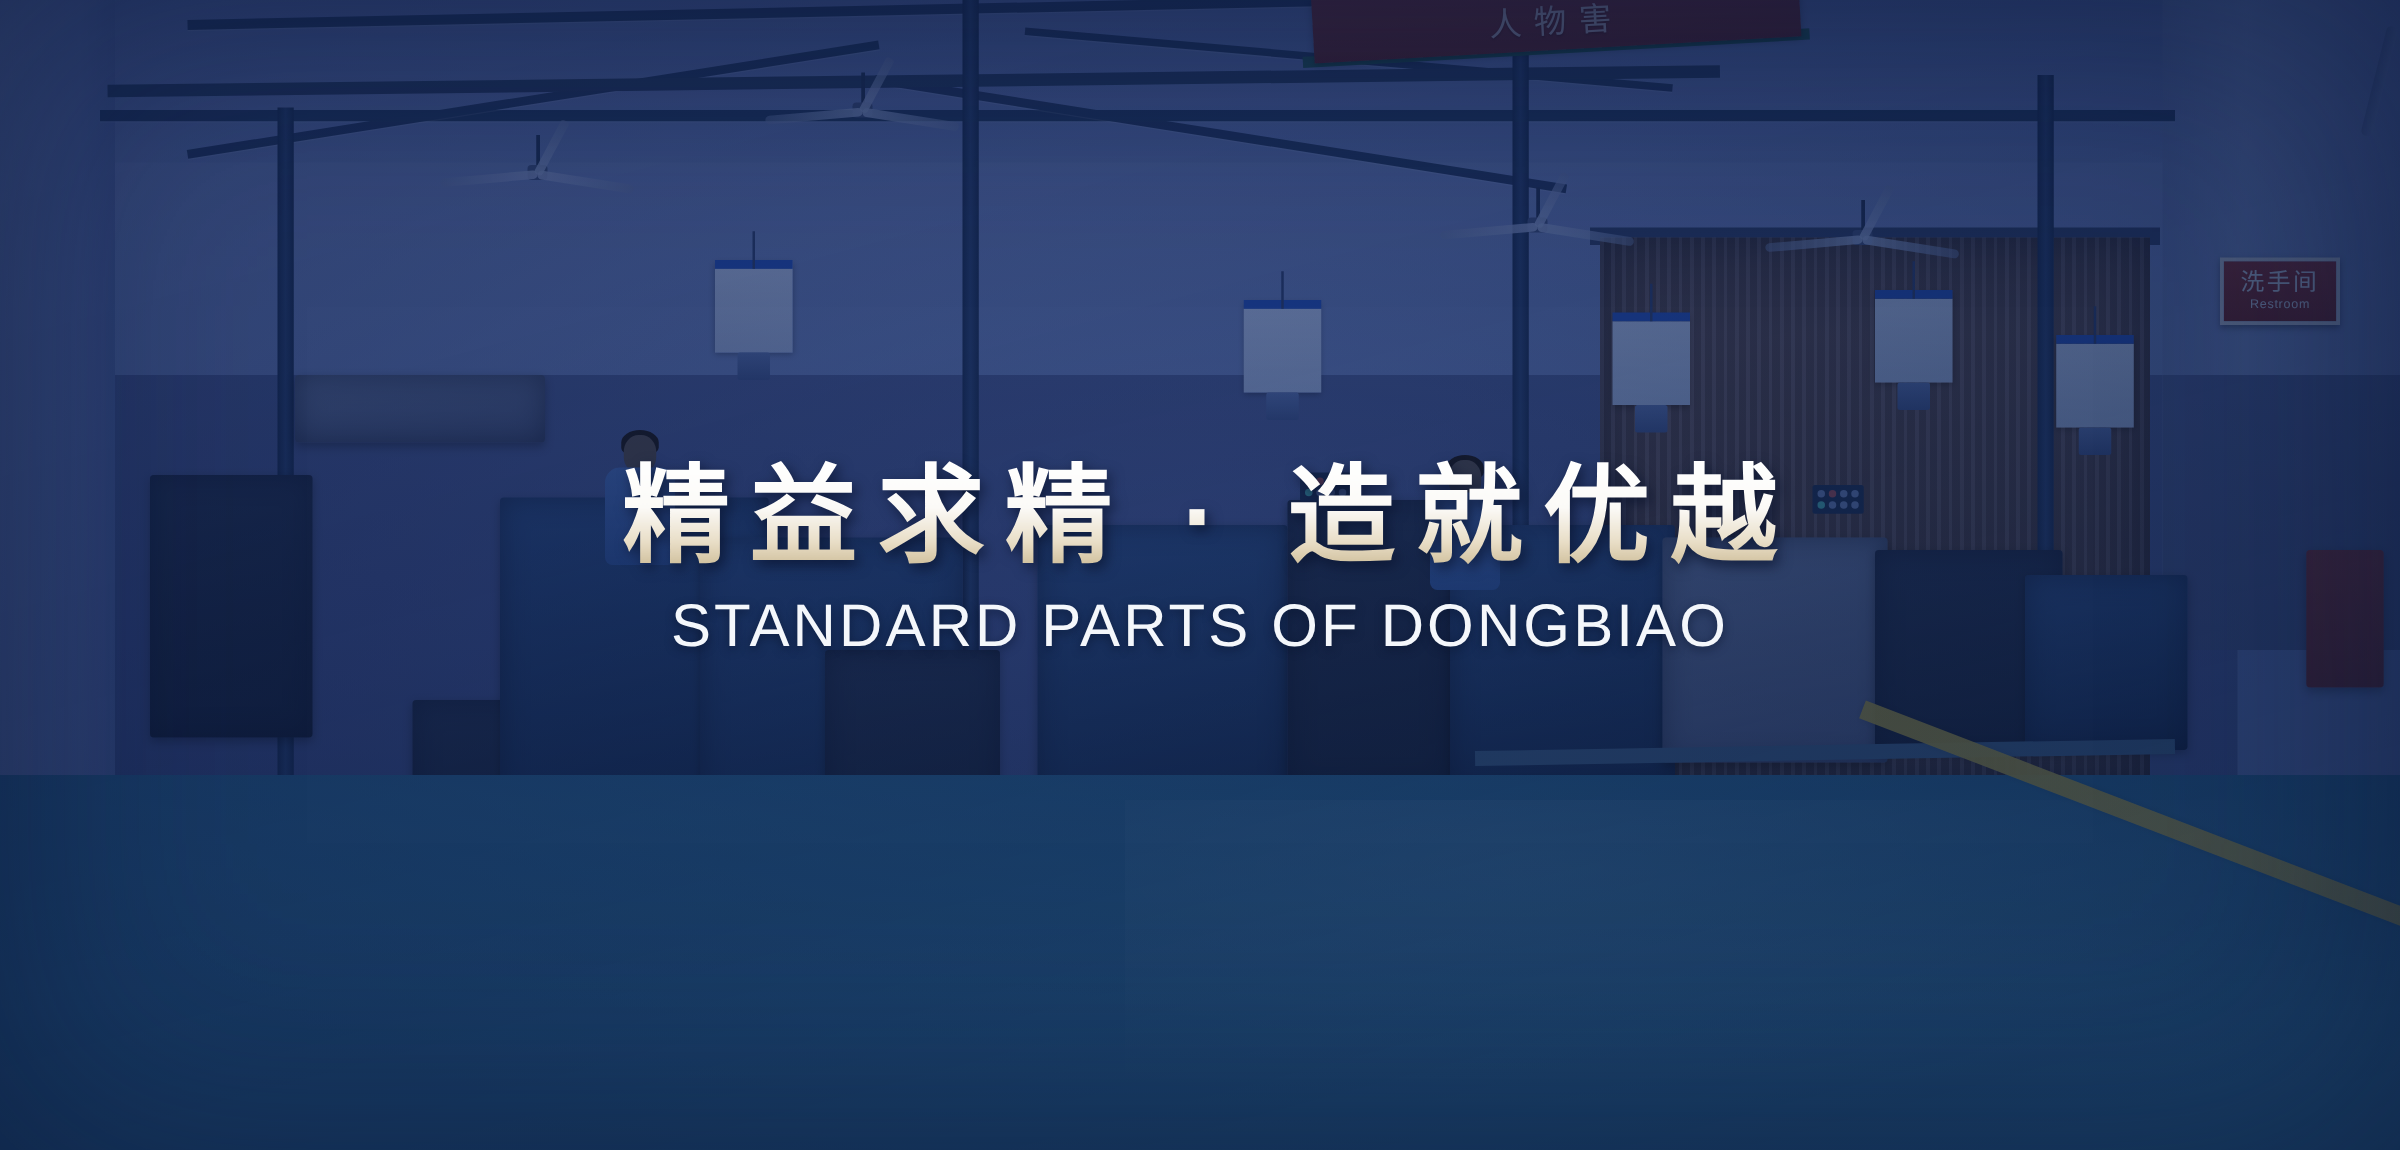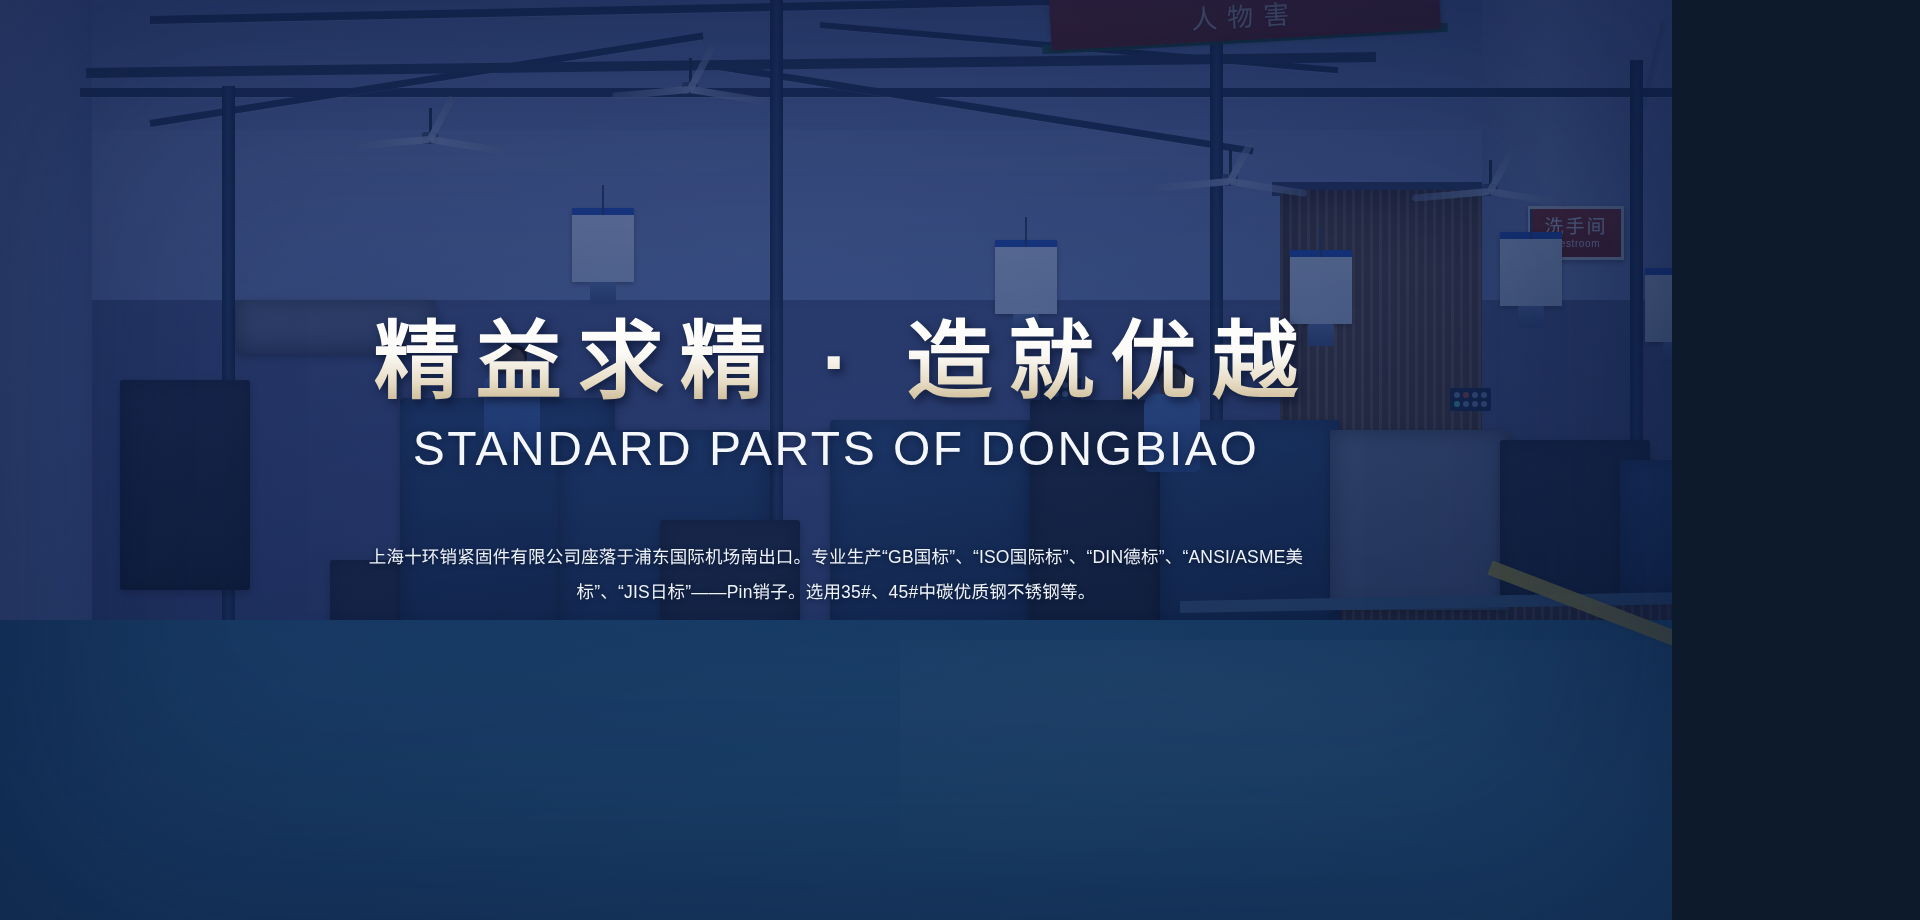--- a/index.html
+++ b/index.html
@@ -1,21 +1,21 @@
 <!DOCTYPE html>
 <html lang="zh-CN"><head>
 <meta charset="utf-8">
 <title>Dongbiao Hero Banner</title>
 <style>
   html,body{margin:0;padding:0;background:#0d1a2b;}
   *{box-sizing:border-box;}
 
   .stage{
     position:relative;
-    width:1672px;
+    width:1920px;
     height:920px;
     overflow:hidden;
     font-family:"Liberation Sans","DejaVu Sans",sans-serif;
   }
 
   
   .photo{position:absolute;inset:0;overflow:hidden;background:#6f83b8;}
 
   
   .wall-upper{position:absolute;left:0;top:0;width:1790px;height:300px;
@@ -351,16 +351,15 @@
     <div class="floor-sheen"></div>
 
     <div class="tint"></div>
     <div class="tint2"></div>
     <div class="vignette"></div>
   </div>
 
   <div class="hero">
     <h1 class="hero-title">精益求精 · 造就优越</h1>
     <div class="hero-sub">STANDARD PARTS OF DONGBIAO</div>
-    <p class="hero-desc">上海十环销紧固件有限公司座落于浦东国际机场南出口。专业生产“GB国标”、“ISO国际标”、“DIN德标”、“ANSI/ASME美标”、“JIS日标”——Pin销子。选用35#、45#中碳优质钢不锈钢等。</p>
   </div>
 
 </div>
 
 </body></html>

